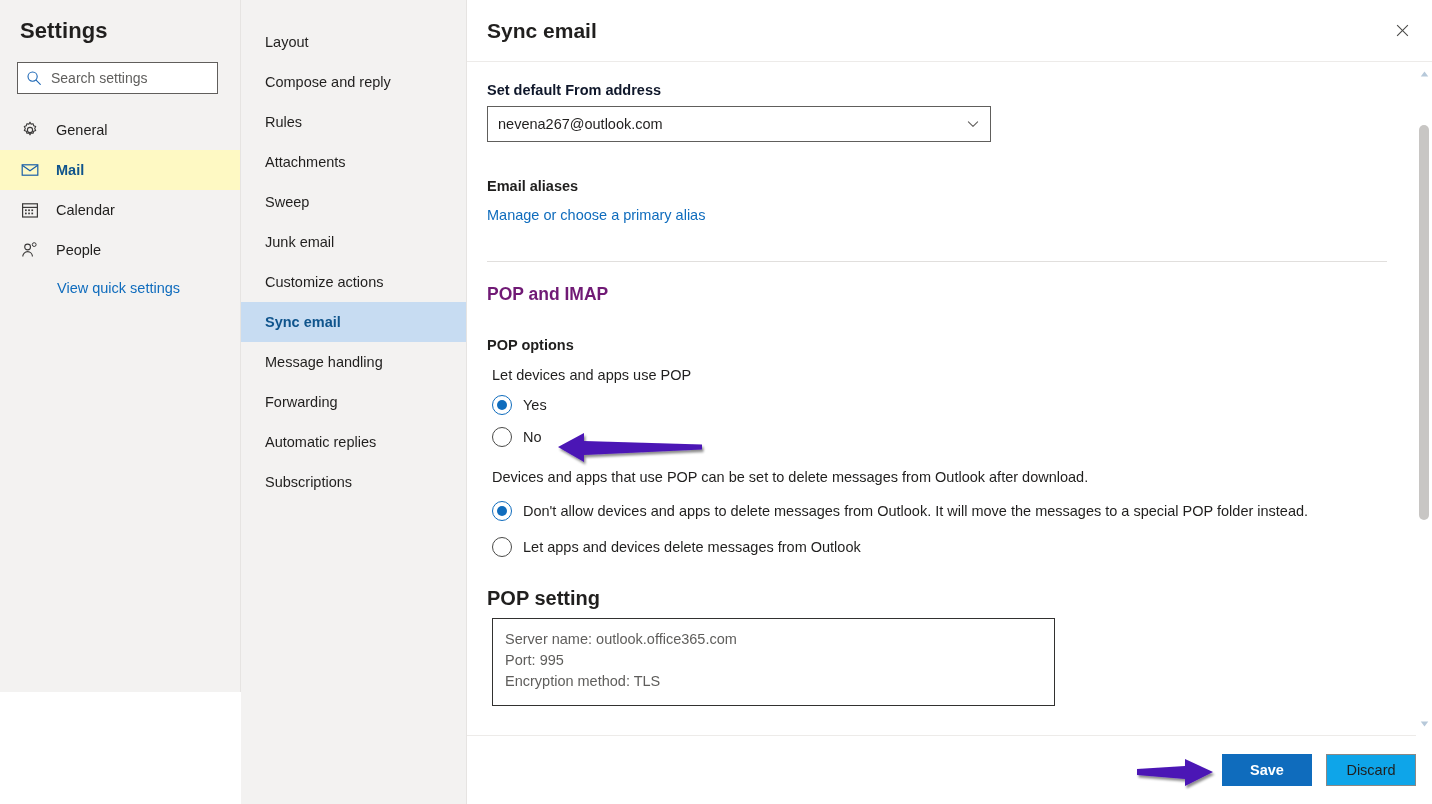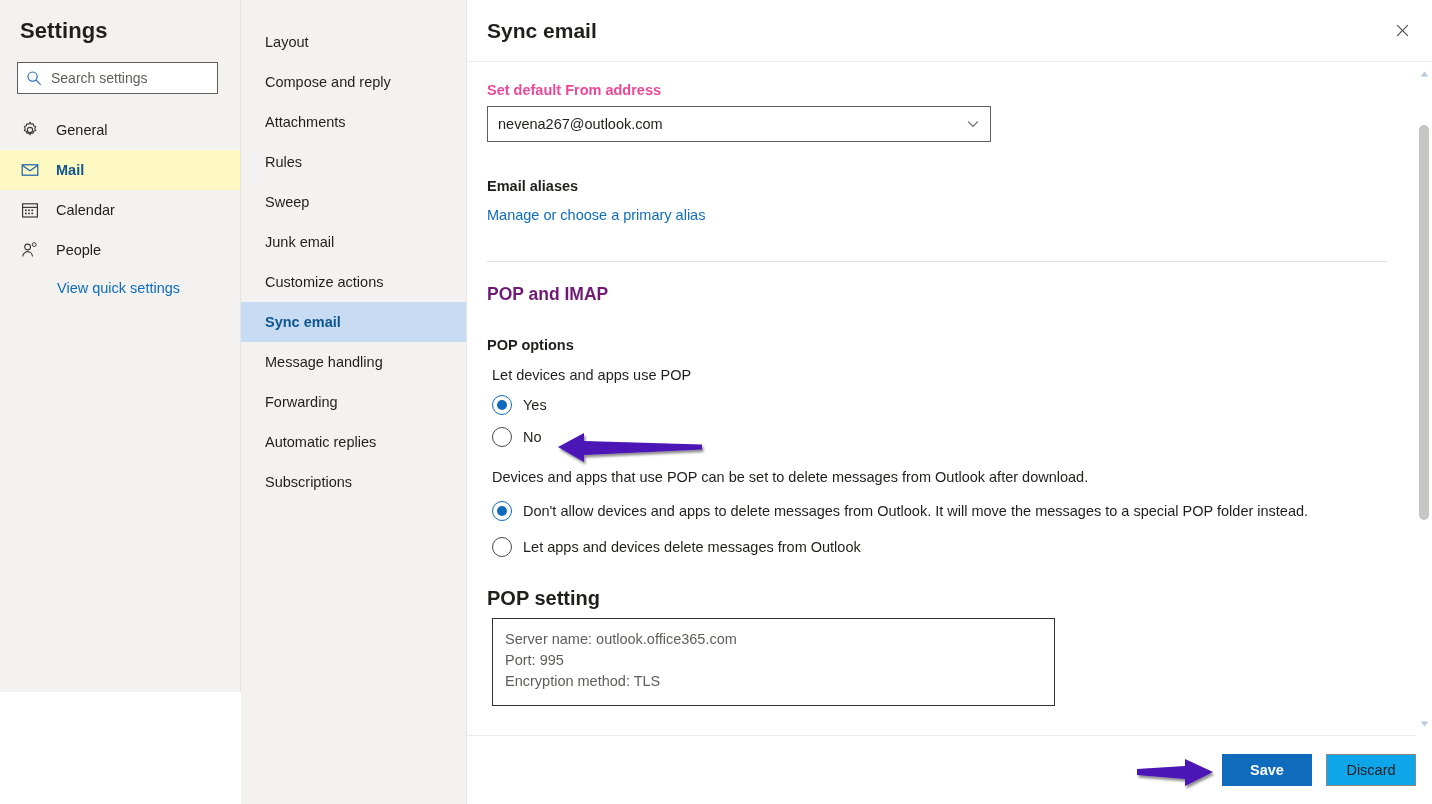--- a/index.html
+++ b/index.html
@@ -169,21 +169,21 @@
     height: 674px;
     overflow: hidden;
     border-bottom: 1px solid #edebe9;
     box-sizing: border-box;
   }
   .content {
     padding: 12px 40px 0 20px;
   }
   .field-label {
     font-size: 14.5px;
-    color: #ec4899;
+    color: #0f172a;
     font-weight: 400;
     margin: 8px 0 8px 0;
   }
   .label-strong {
     font-weight: 600;
   }
   .select-box {
     width: 504px;
     height: 36px;
     border: 1px solid #605e5c;
@@ -446,22 +446,22 @@
         <span>People</span>
       </div>
     </div>
 
     <div class="quick-link">View quick settings</div>
   </div>
 
   <div class="midnav">
     <div class="midnav-item">Layout</div>
     <div class="midnav-item">Compose and reply</div>
+    <div class="midnav-item">Rules</div>
     <div class="midnav-item">Attachments</div>
-    <div class="midnav-item">Rules</div>
     <div class="midnav-item">Sweep</div>
     <div class="midnav-item">Junk email</div>
     <div class="midnav-item">Customize actions</div>
     <div class="midnav-item selected">Sync email</div>
     <div class="midnav-item">Message handling</div>
     <div class="midnav-item">Forwarding</div>
     <div class="midnav-item">Automatic replies</div>
     <div class="midnav-item">Subscriptions</div>
   </div>
 

